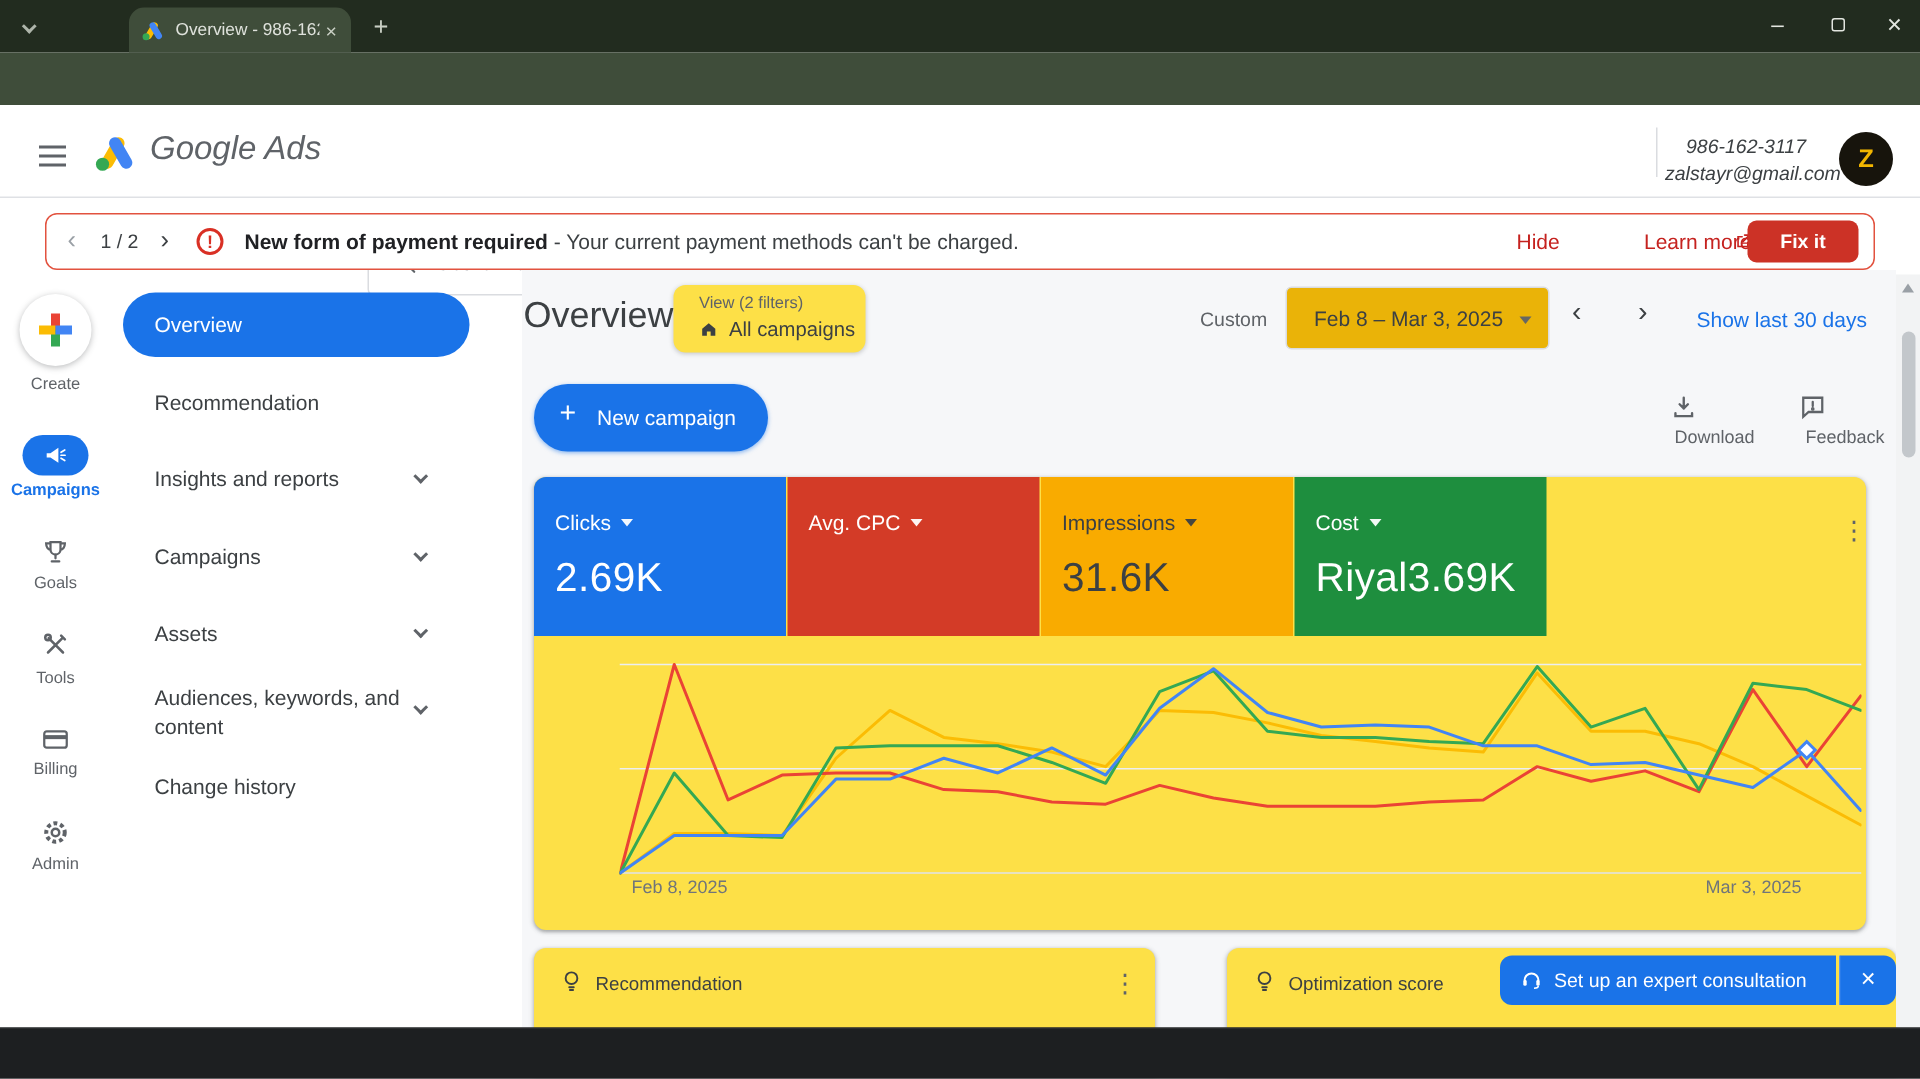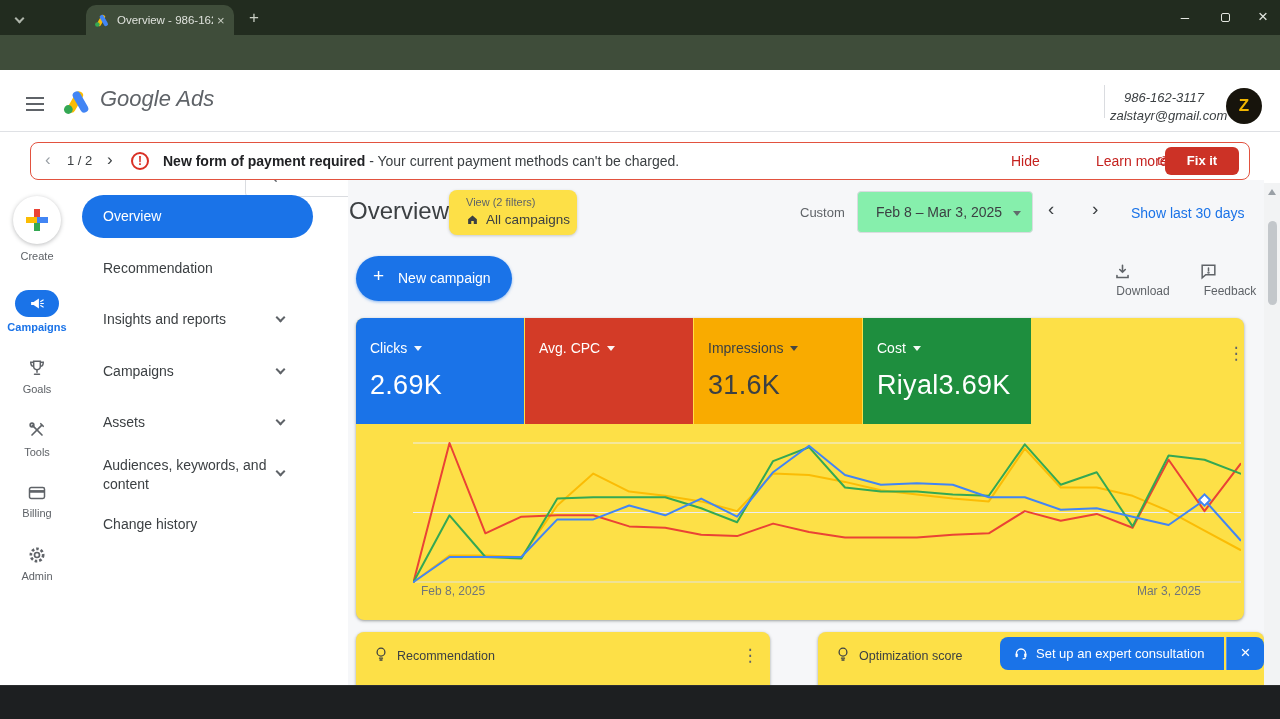--- a/index.html
+++ b/index.html
@@ -251,21 +251,21 @@
 
   <div class="abs card" style="left:449px;top:190px;width:128px;height:45px;box-shadow:0 1px 3px rgba(60,64,67,.25);">
     <div class="abs" style="left:17px;top:6px;font-size:11px;color:#5f6368;">View (2 filters)</div>
     <svg class="abs" style="left:16px;top:22px;" width="15" height="15" viewBox="0 0 24 24" fill="#3c4043">
       <path d="M5 11.5 12 5.5l7 6V19h-5v-4.5h-4V19H5v-7.5z"></path>
     </svg>
     <div class="abs" style="left:37px;top:22px;font-size:13.5px;font-weight:500;color:#3c4043;">All campaigns</div>
   </div>
 
   <div class="abs" style="left:800px;top:205px;font-size:13px;color:#5f6368;">Custom</div>
-  <div class="abs" style="left:857px;top:191px;width:176px;height:42px;border:1px solid #dadce0;border-radius:4px;background:#86efac;">
+  <div class="abs" style="left:857px;top:191px;width:176px;height:42px;border:1px solid #dadce0;border-radius:4px;background:#eab308;">
     <span class="abs" style="left:18px;top:12px;font-size:14px;color:#3c4043;">Feb 8 – Mar 3, 2025</span>
     <span class="caret abs" style="left:148px;top:19px;color:#5f6368;"></span>
   </div>
   <div class="abs" style="left:1048px;top:198px;font-size:19px;color:#3c4043;">‹</div>
   <div class="abs" style="left:1092px;top:198px;font-size:19px;color:#3c4043;">›</div>
   <div class="abs" style="left:1131px;top:205px;font-size:14px;font-weight:500;color:#1a73e8;">Show last 30 days</div>
 
   <div class="abs" style="left:356px;top:256px;width:156px;height:45px;border-radius:23px;background:#1a73e8;box-shadow:0 1px 3px rgba(26,115,232,.5);color:#fff;">
     <span class="abs" style="left:17px;top:9px;font-size:19px;">+</span>
     <span class="abs" style="left:42px;top:14px;font-size:14px;font-weight:500;">New campaign</span>

